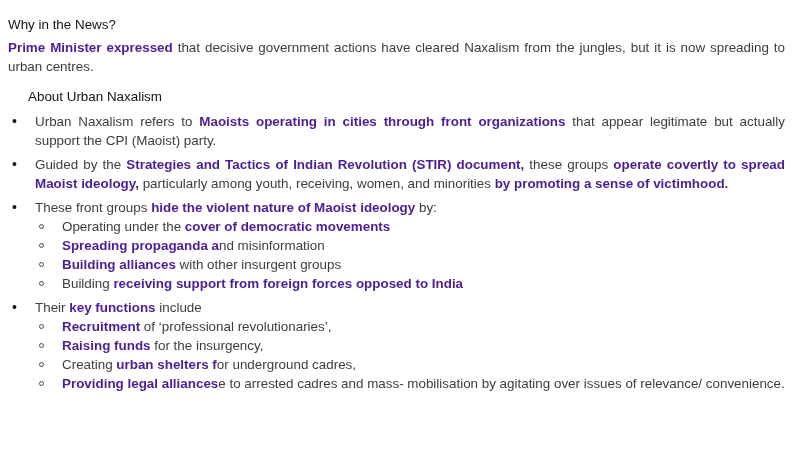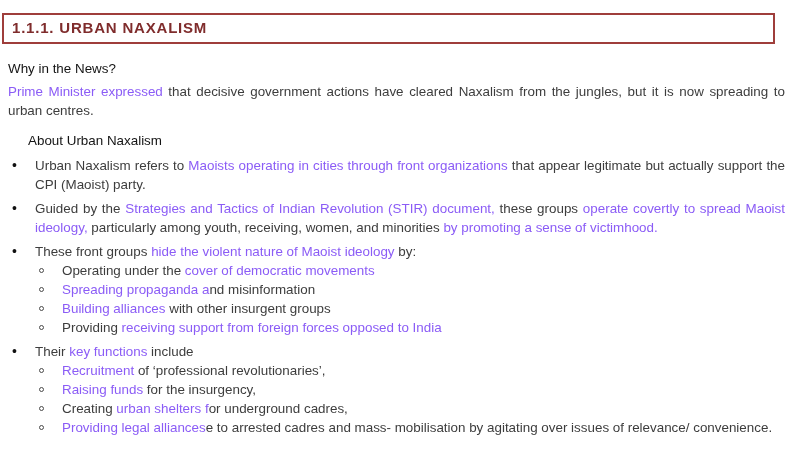--- a/index.html
+++ b/index.html
@@ -36,21 +36,21 @@
   .heading{
     font-weight:normal;
     color:#141414;
     margin-top:15px;
   }
   .heading.about{margin-top:11px;margin-left:20px;}
   .para{
     margin:4px 0 0 0;
     text-align:justify;
   }
-  .b{font-weight:normal;color:#8b5cf6;}
+  .b{font-weight:bold;color:#4c1d95;}
   ul.list{
     list-style:none;
     margin:6px 0 0 0;
     padding:0;
   }
   ul.list li{
     position:relative;
     text-align:justify;
     margin:0;
   }
@@ -79,35 +79,32 @@
     height:5px;
     border:1.2px solid #4a4a4a;
     border-radius:50%;
     box-sizing:border-box;
   }
 </style>
 </head>
 <body>
 
 <div class="page">
-  <div class="title-box">
-    <span class="title">1.1.1. URBAN NAXALISM</span>
-  </div>
   <div class="content">
     <div class="heading">Why in the News?</div>
     <p class="para"><span class="b">Prime Minister expressed </span><span>that decisive government actions have cleared Naxalism from the jungles, but it is now spreading to urban centres.</span></p>
     <div class="heading about">About Urban Naxalism</div>
     <ul class="list">
         <li class="top"><span>Urban Naxalism refers to </span><span class="b">Maoists operating in cities through front organizations</span><span> that appear legitimate but actually support the CPI (Maoist) party.</span></li>
         <li class="top"><span>Guided by the </span><span class="b">Strategies and Tactics of Indian Revolution (STIR) document,</span><span> these groups </span><span class="b">operate covertly to spread Maoist ideology,</span><span> particularly among youth, receiving, women, and minorities </span><span class="b">by promoting a sense of victimhood.</span></li>
         <li class="top"><span>These front groups </span><span class="b">hide the violent nature of Maoist ideology</span><span> by:</span></li>
         <li class="sub"><span>Operating under the </span><span class="b">cover of democratic movements</span></li>
         <li class="sub"><span class="b">Spreading propaganda a</span><span>nd misinformation</span></li>
         <li class="sub"><span class="b">Building alliances</span><span> with other insurgent groups</span></li>
-        <li class="sub"><span>Providing </span><span class="b">receiving support from foreign forces opposed to India</span></li>
+        <li class="sub"><span>Building </span><span class="b">receiving support from foreign forces opposed to India</span></li>
         <li class="top"><span>Their </span><span class="b">key functions</span><span> include</span></li>
         <li class="sub"><span class="b">Recruitment</span><span> of ‘professional revolutionaries’,</span></li>
         <li class="sub"><span class="b">Raising funds</span><span> for the insurgency,</span></li>
         <li class="sub"><span>Creating </span><span class="b">urban shelters f</span><span>or underground cadres,</span></li>
         <li class="sub"><span class="b">Providing legal alliances</span><span>e to arrested cadres and mass- mobilisation by agitating over issues of relevance/ convenience.</span></li>
       </ul>
   </div>
 </div>
 
 </body></html>

